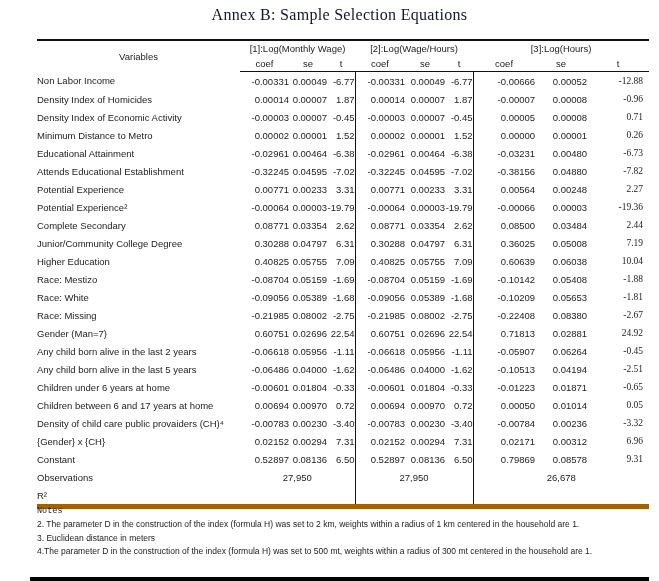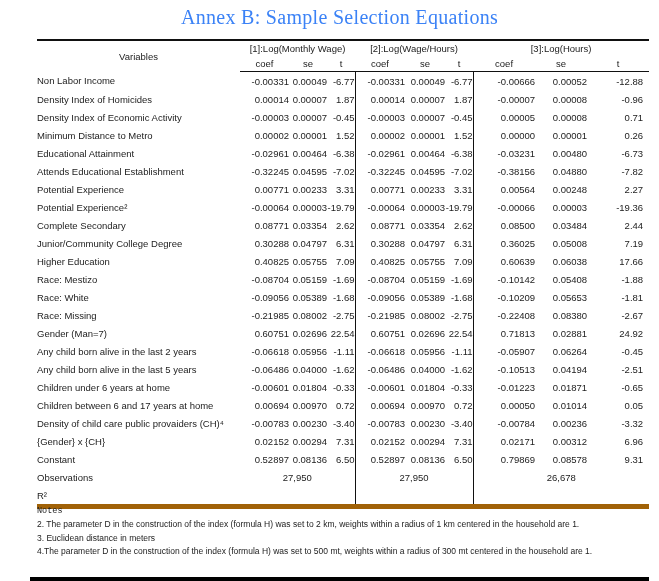--- a/index.html
+++ b/index.html
@@ -6,25 +6,25 @@
   body{
     width:659px;height:581px;overflow:hidden;
     font-family:"Liberation Sans",sans-serif;
     color:#222;
     -webkit-font-smoothing:antialiased;
   }
   .page{position:relative;width:659px;height:581px;background:#fff;}
   .title{
     font-family:"Liberation Serif",serif;
     font-weight:normal;
-    font-size:20px;
+    font-size:16px;
     text-align:center;
     margin:6px 0 0 0;
     padding:0 10px 0 30px;
-    color:#3b82f6;
+    color:#0f172a;
     letter-spacing:.3px;
   }
   .tbl-wrap{position:absolute;left:37px;top:33px;width:612px;}
   table.tbl{
     border-collapse:collapse;
     table-layout:fixed;
     width:612px;
     border-top:2px solid #111;
     font-size:9.5px;
   }
@@ -36,21 +36,21 @@
   }
   thead th{height:15px;vertical-align:middle;text-align:center;color:#222;}
   thead tr.sub-row th{border-bottom:1px solid #111;}
   th.var-h{text-align:center;vertical-align:middle;}
   tbody td{height:18px;vertical-align:middle;color:#222;}
   td.var{text-align:left;padding-left:2px;}
   td.num{text-align:right;}
   .c-coef{padding-right:4px;}
   .c-se{padding-right:4px;}
   .c-t{padding-right:2px;}
-  .g3.c-t{padding-right:6px;}
+  .g3.c-t{padding-right:6px;font-family:Liberation Serif, serif;}
   .vline{border-left:1px solid #111;}
   tbody.tail td{height:18px;}
   tbody.tail td.center{text-align:center;}
   tr.r2-row td{border-bottom:5px solid #a16207;}
   .notes{
     position:absolute;left:37px;top:498px;width:612px;
     font-size:8.5px;color:#222;
   }
   .notes-heading{height:14px;line-height:14px;font-family:Liberation Mono, monospace;}
   .note-line{height:13.5px;line-height:13.5px;white-space:nowrap;}
@@ -223,21 +223,21 @@
           <tr>
             <td class="var">Higher Education</td>
             <td class="num c-coef g1">0.40825</td>
             <td class="num c-se g1">0.05755</td>
             <td class="num c-t g1">7.09</td>
             <td class="num c-coef g2 vline">0.40825</td>
             <td class="num c-se g2">0.05755</td>
             <td class="num c-t g2">7.09</td>
             <td class="num c-coef g3 vline">0.60639</td>
             <td class="num c-se g3">0.06038</td>
-            <td class="num c-t g3">17.66</td>
+            <td class="num c-t g3">10.04</td>
           </tr>
           <tr>
             <td class="var">Race: Mestizo</td>
             <td class="num c-coef g1">-0.08704</td>
             <td class="num c-se g1">0.05159</td>
             <td class="num c-t g1">-1.69</td>
             <td class="num c-coef g2 vline">-0.08704</td>
             <td class="num c-se g2">0.05159</td>
             <td class="num c-t g2">-1.69</td>
             <td class="num c-coef g3 vline">-0.10142</td>

